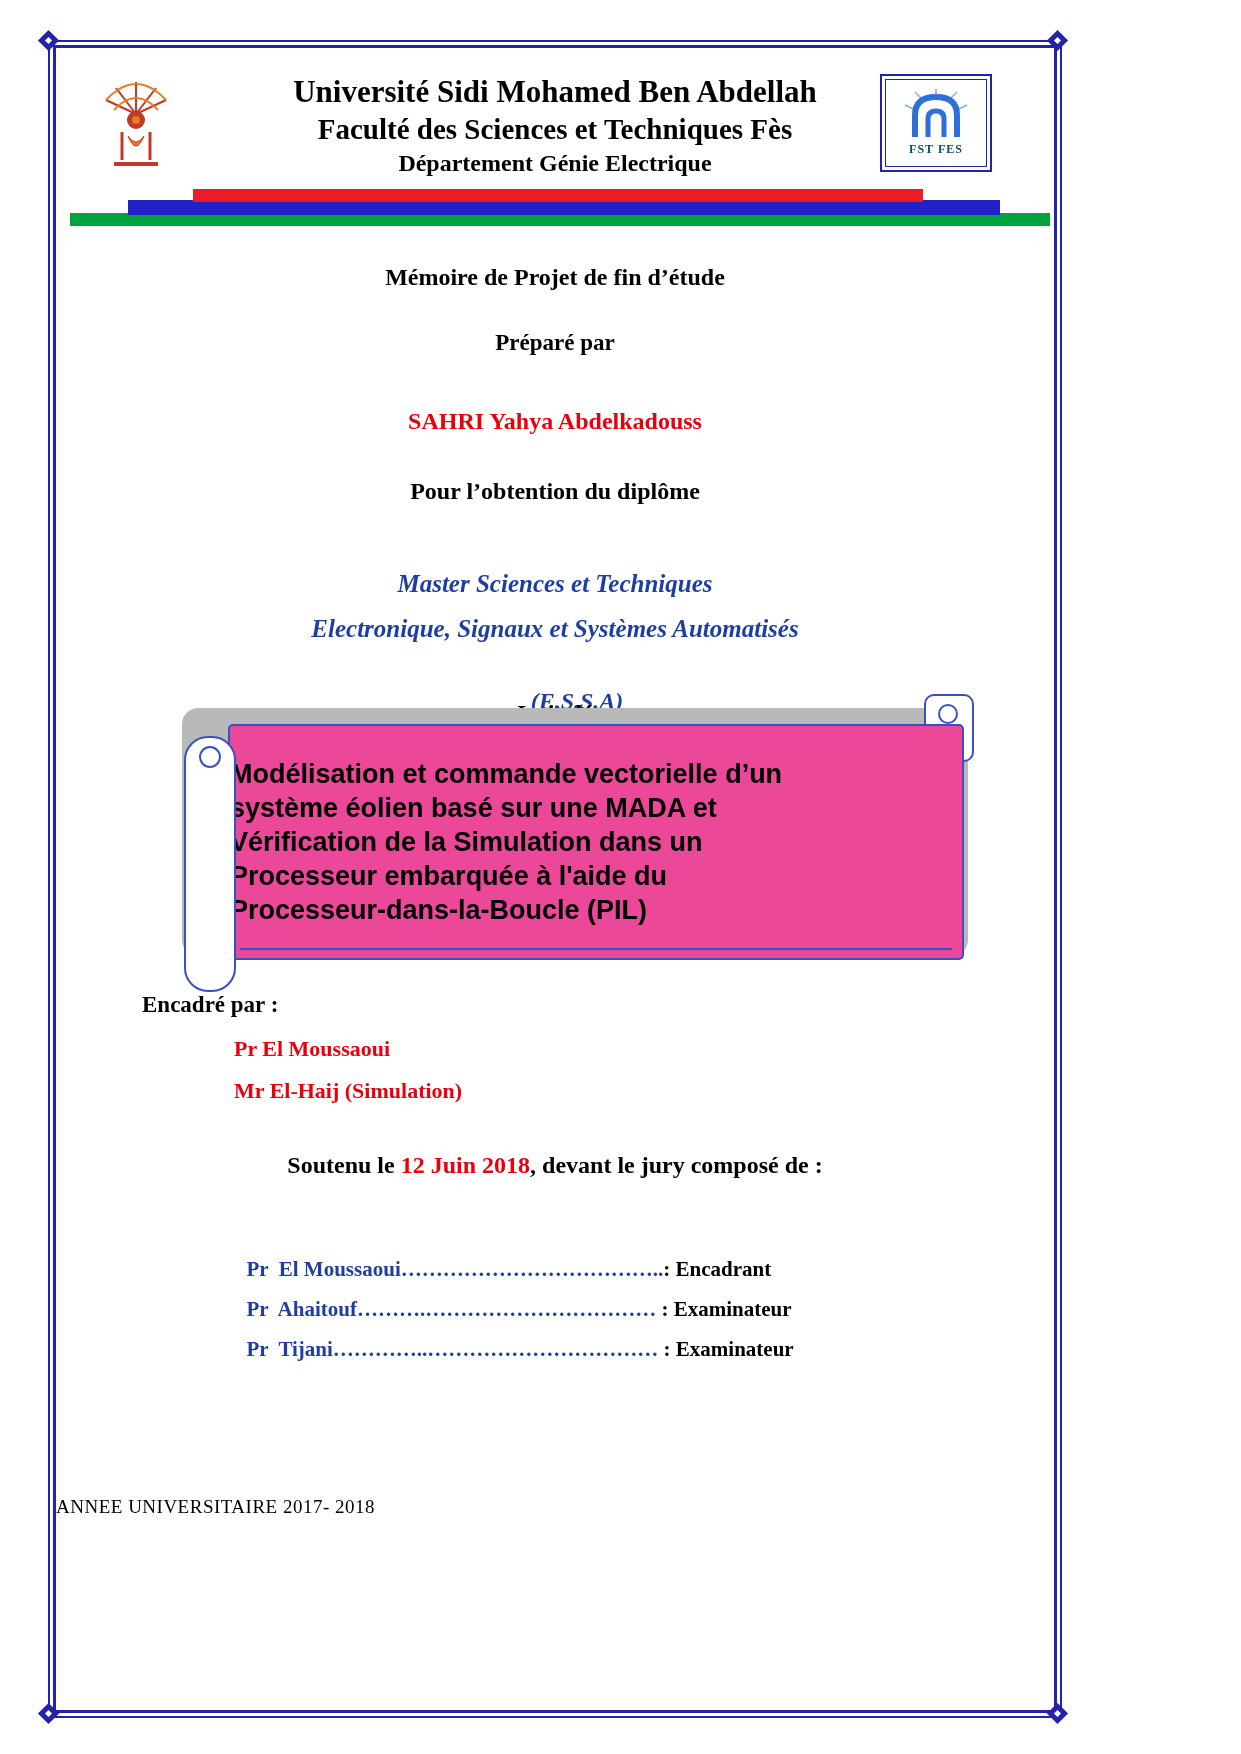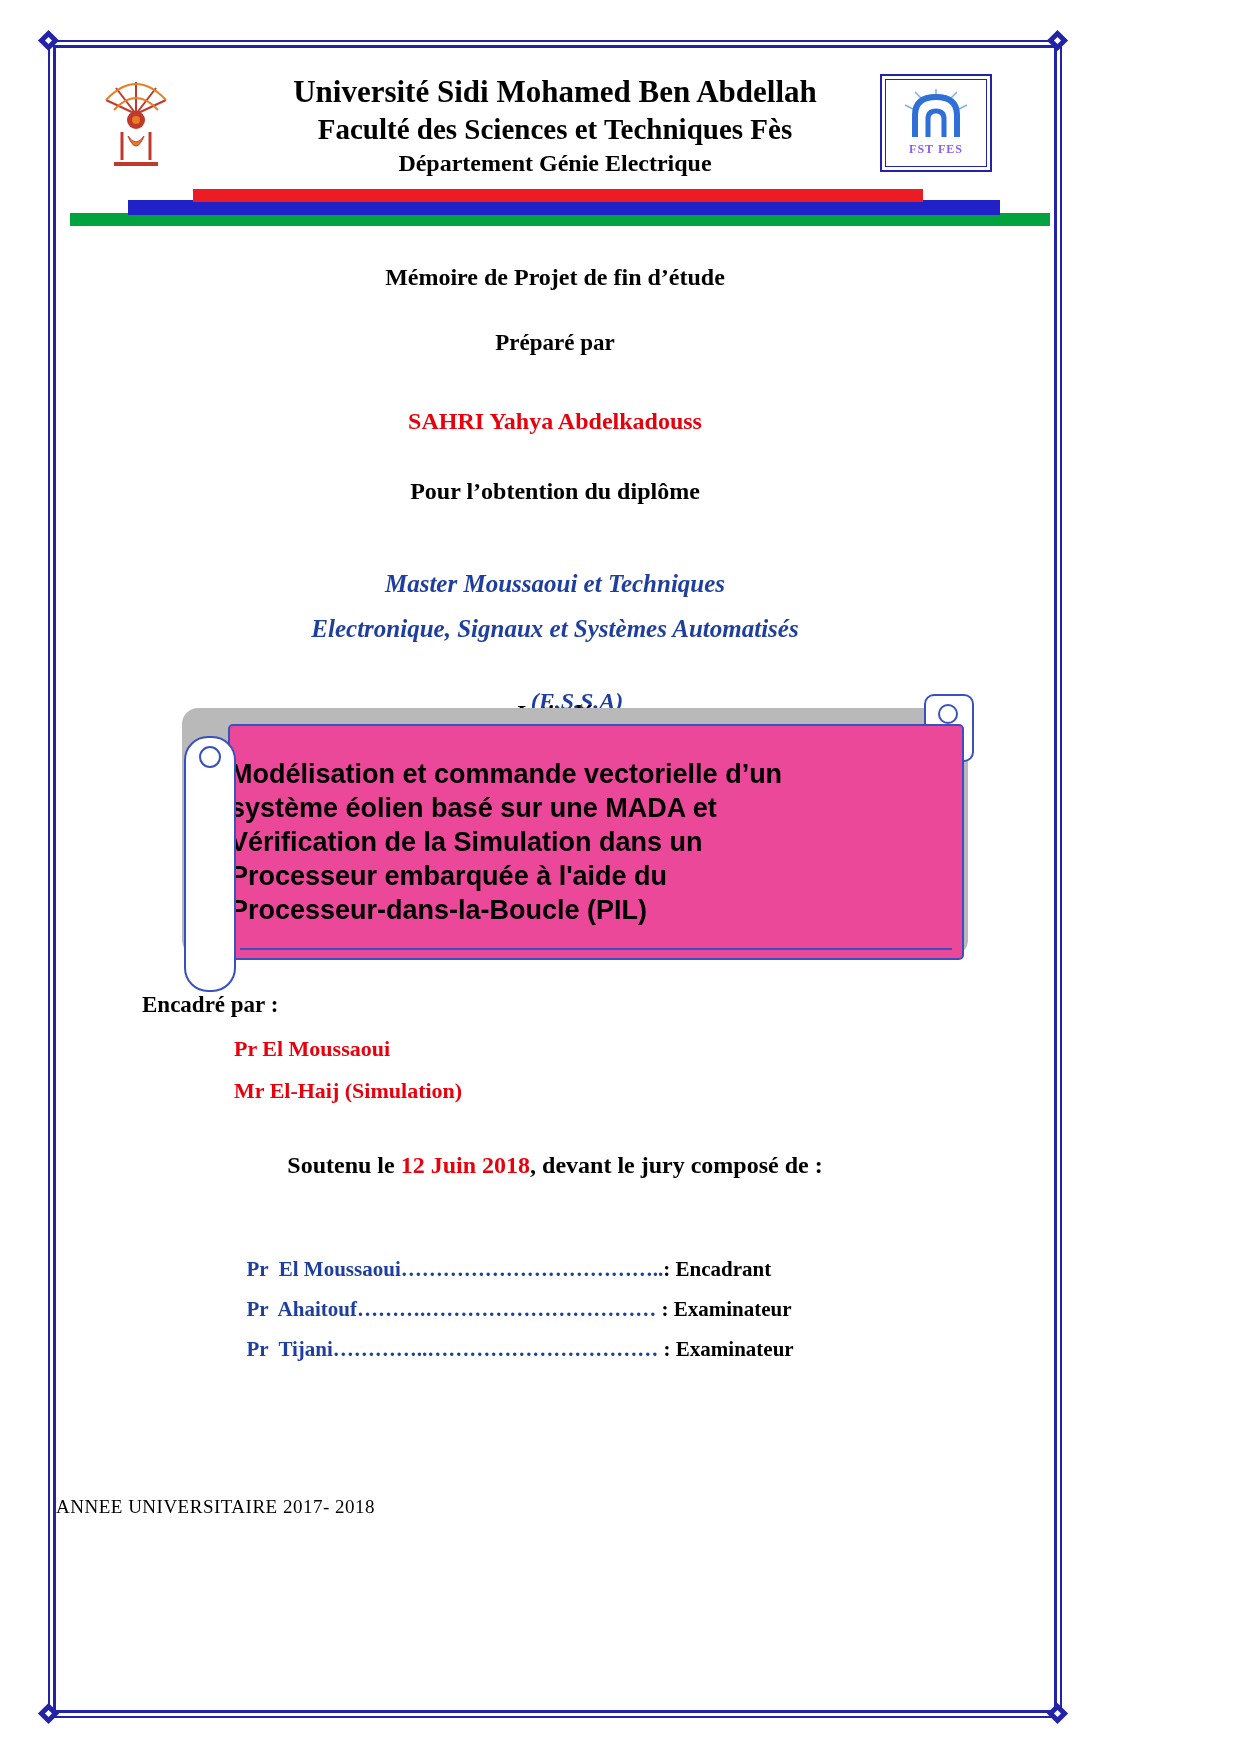--- a/index.html
+++ b/index.html
@@ -16,21 +16,21 @@
   .c-bl{left:41px;top:1706px}.c-br{left:1050px;top:1706px}
   
   .hdr-text{position:absolute;left:140px;right:140px;top:26px;text-align:center;font-weight:bold;}
   .hdr-univ{font-size:31px;}
   .hdr-fac{font-size:29px;margin-top:3px;}
   .hdr-dep{font-size:24px;margin-top:4px;}
   .logo-left{position:absolute;left:38px;top:26px;width:84px;height:104px;}
   .logo-right{position:absolute;right:62px;top:26px;width:108px;height:94px;
               border:2px solid #2323a8;box-shadow:inset 0 0 0 3px #fff, inset 0 0 0 4px #2323a8;
               background:#fff;display:flex;flex-direction:column;align-items:center;justify-content:center;}
-  .logo-right-caption{font-size:12px;font-weight:bold;color:#8b5cf6;letter-spacing:1px;margin-top:1px;}
+  .logo-right-caption{font-size:12px;font-weight:bold;color:#0c4a6e;letter-spacing:1px;margin-top:1px;}
   
   .bar{position:absolute;}
   .bar-red{left:137px;top:141px;width:730px;height:13px;background:#ec1c24;z-index:3;}
   .bar-blue{left:72px;top:152px;width:872px;height:15px;background:#2121c8;z-index:2;}
   .bar-green{left:14px;top:165px;width:980px;height:13px;background:#00a33d;z-index:1;}
   
   .cline{position:absolute;left:0;right:0;text-align:center;font-weight:bold;}
   .t-memoire{top:216px;font-size:24px;}
   .t-prepare{top:282px;font-size:23px;}
   .t-author{top:360px;font-size:24px;color:#e8000d;}
@@ -121,21 +121,21 @@
         </div>
 
         <div class="bar bar-red"></div>
         <div class="bar bar-blue"></div>
         <div class="bar bar-green"></div>
 
         <div class="cline t-memoire">Mémoire de Projet de fin d’étude</div>
         <div class="cline t-prepare">Préparé par</div>
         <div class="cline t-author">SAHRI Yahya Abdelkadouss</div>
         <div class="cline t-diploma">Pour l’obtention du diplôme</div>
-        <div class="cline t-master1">Master Moussaoui et Techniques</div>
+        <div class="cline t-master1">Master Sciences et Techniques</div>
         <div class="cline t-master2">Electronique, Signaux et Systèmes Automatisés</div>
         <div class="cline t-master3">(E.S.S.A)</div>
         <div class="cline t-intitule">Intitulé</div>
 
         <div class="banner">
           <div class="banner-shadow"></div>
           <div class="banner-knob"></div>
           <div class="banner-body">
             <div class="banner-line">Modélisation et commande vectorielle d’un</div>
             <div class="banner-line">système éolien basé sur une MADA et</div>

